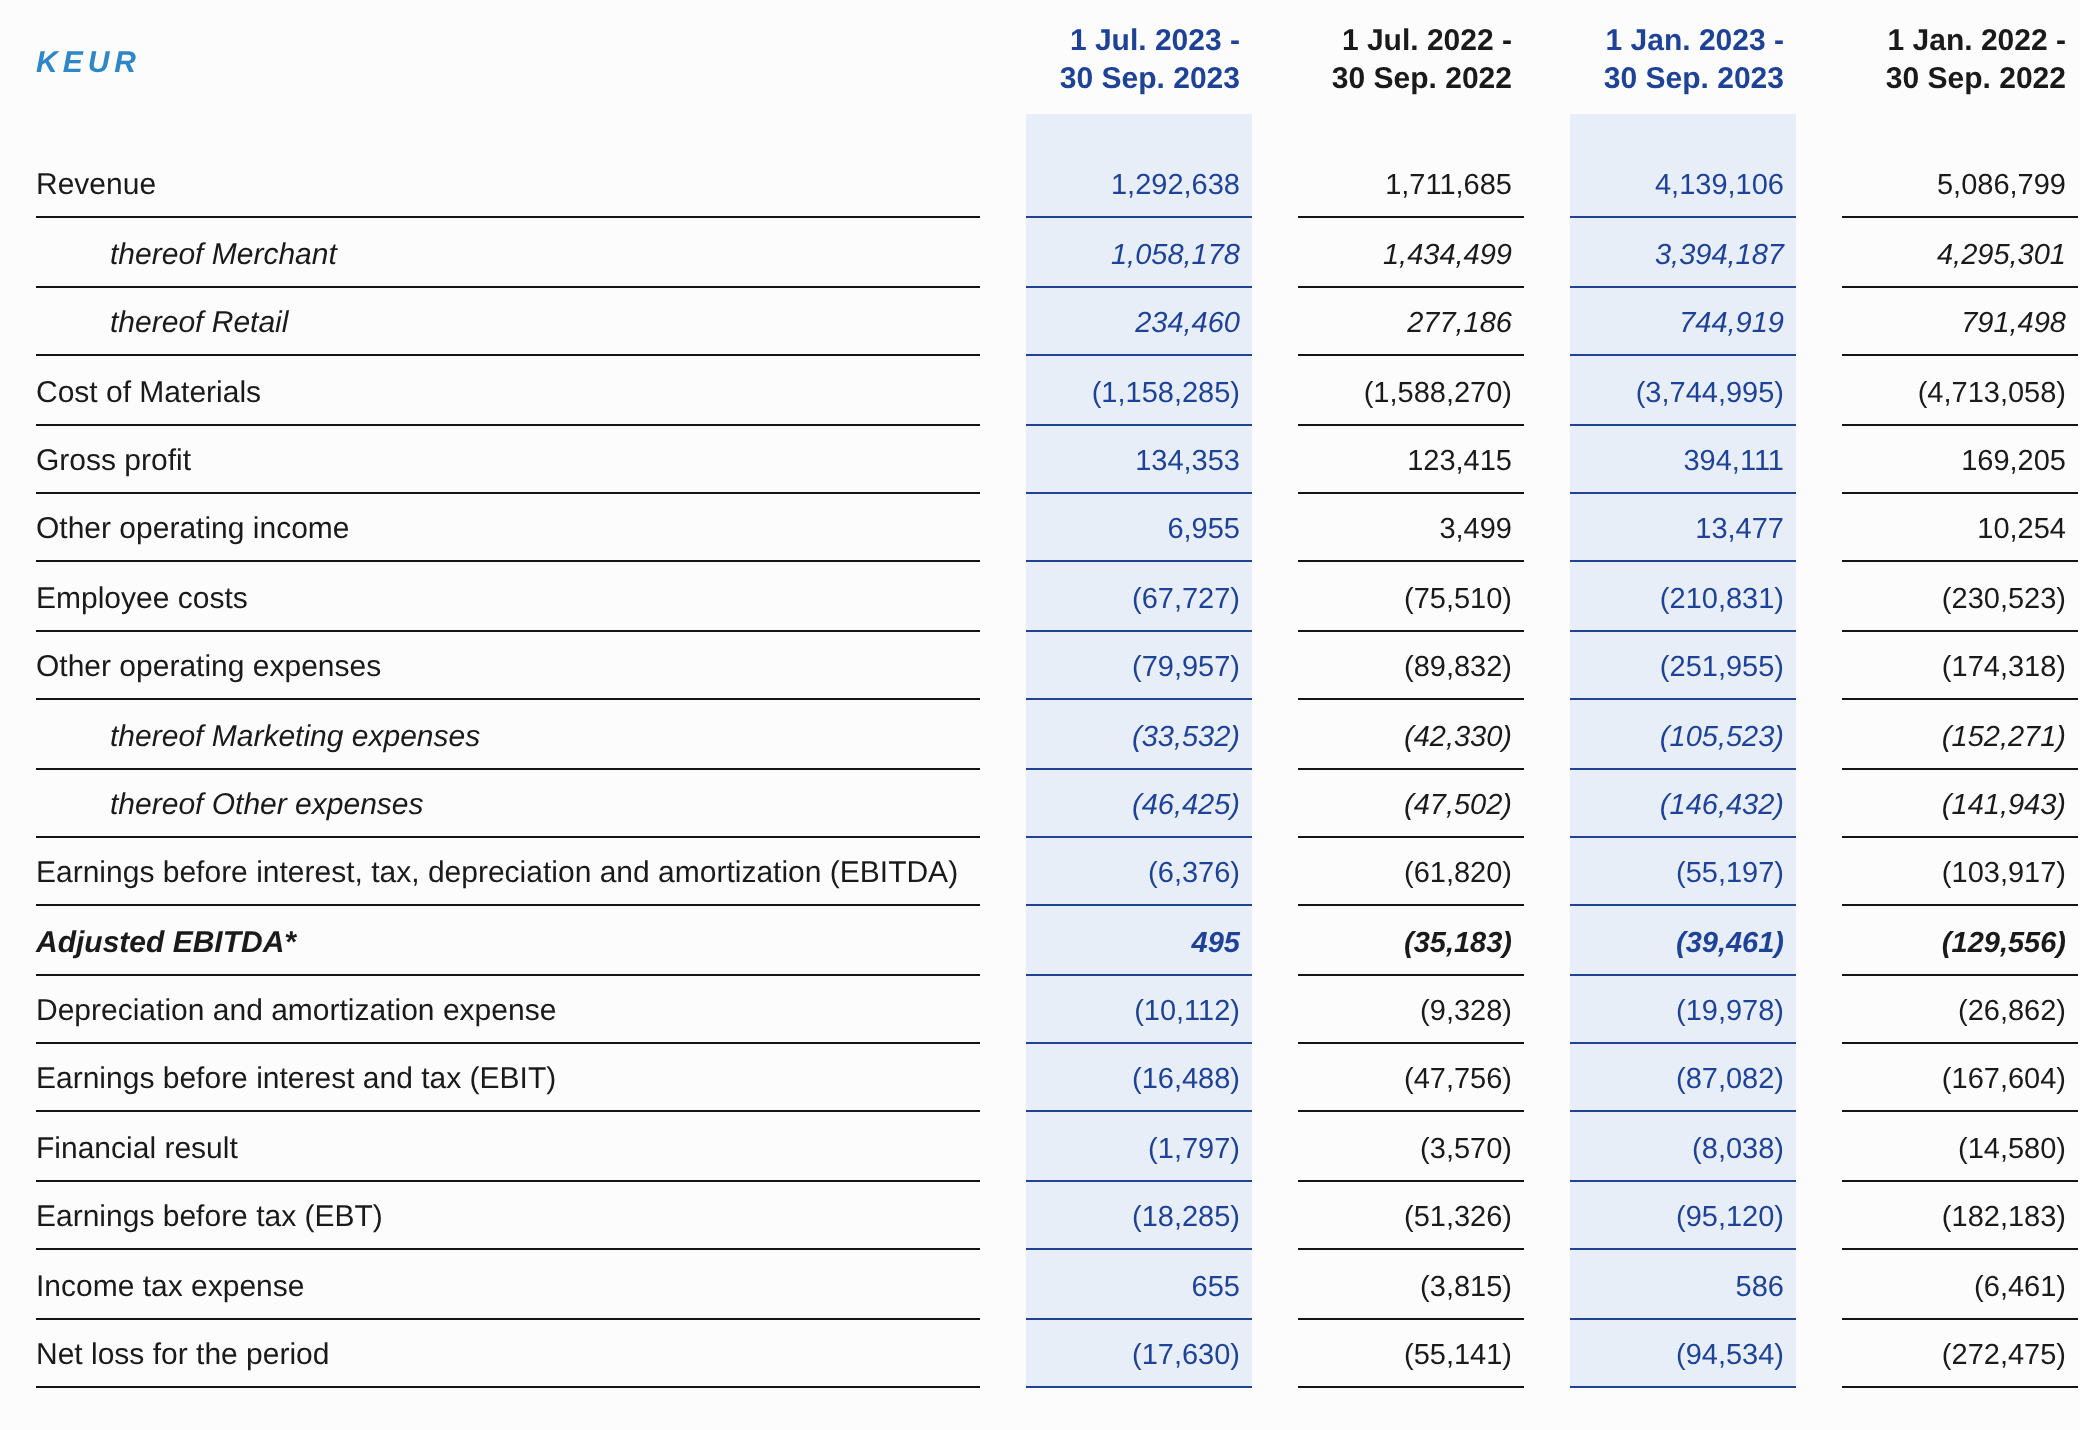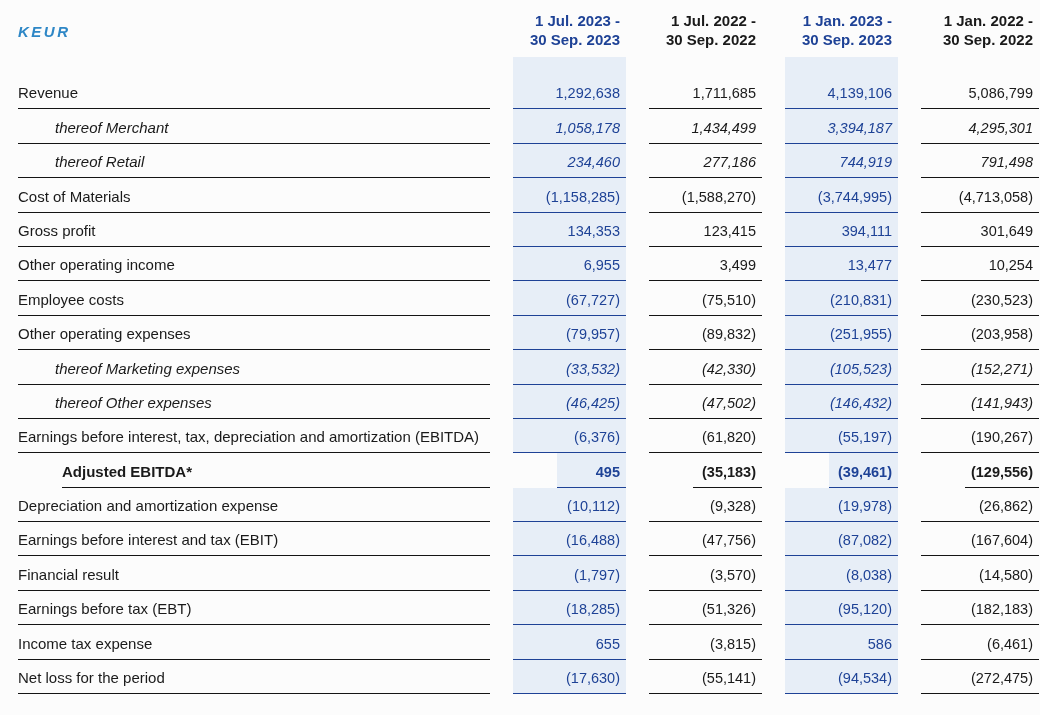--- a/index.html
+++ b/index.html
@@ -64,21 +64,21 @@
     font-size:14.5px;
   }
   .cell.hl{
     background:var(--hl-bg);
     border-bottom-color:var(--navy);
     color:var(--navy);
   }
   .indent{padding-left:37px;}
   .bold{font-weight:400;}
   .italic{font-style:italic;}
-  .bold-italic{font-weight:700;margin-left:44px;}
+  .bold-italic{font-weight:700;font-style:italic;}
 </style>
 </head>
 <body>
 
 <div class="table" id="table">
   <div class="h-label">KEUR</div>
   <div class="h-col hl-text">1 Jul. 2023 -
 30 Sep. 2023</div>
   <div class="h-col">1 Jul. 2022 -
 30 Sep. 2022</div>
@@ -89,27 +89,27 @@
 
   <div class="sp"></div>
   <div class="sp hl"></div>
   <div class="sp"></div>
   <div class="sp hl"></div>
   <div class="sp"></div>
 <div class="row"><div class="cell lab bold">Revenue</div><div class="cell val bold hl">1,292,638</div><div class="cell val bold">1,711,685</div><div class="cell val bold hl">4,139,106</div><div class="cell val bold">5,086,799</div></div>
     <div class="row"><div class="cell lab italic indent">thereof Merchant</div><div class="cell val italic hl">1,058,178</div><div class="cell val italic">1,434,499</div><div class="cell val italic hl">3,394,187</div><div class="cell val italic">4,295,301</div></div>
     <div class="row"><div class="cell lab italic indent">thereof Retail</div><div class="cell val italic hl">234,460</div><div class="cell val italic">277,186</div><div class="cell val italic hl">744,919</div><div class="cell val italic">791,498</div></div>
     <div class="row"><div class="cell lab regular">Cost of Materials</div><div class="cell val regular hl">(1,158,285)</div><div class="cell val regular">(1,588,270)</div><div class="cell val regular hl">(3,744,995)</div><div class="cell val regular">(4,713,058)</div></div>
-    <div class="row"><div class="cell lab bold">Gross profit</div><div class="cell val bold hl">134,353</div><div class="cell val bold">123,415</div><div class="cell val bold hl">394,111</div><div class="cell val bold">301,649</div></div>
+    <div class="row"><div class="cell lab bold">Gross profit</div><div class="cell val bold hl">134,353</div><div class="cell val bold">123,415</div><div class="cell val bold hl">394,111</div><div class="cell val bold">169,205</div></div>
     <div class="row"><div class="cell lab regular">Other operating income</div><div class="cell val regular hl">6,955</div><div class="cell val regular">3,499</div><div class="cell val regular hl">13,477</div><div class="cell val regular">10,254</div></div>
     <div class="row"><div class="cell lab regular">Employee costs</div><div class="cell val regular hl">(67,727)</div><div class="cell val regular">(75,510)</div><div class="cell val regular hl">(210,831)</div><div class="cell val regular">(230,523)</div></div>
-    <div class="row"><div class="cell lab regular">Other operating expenses</div><div class="cell val regular hl">(79,957)</div><div class="cell val regular">(89,832)</div><div class="cell val regular hl">(251,955)</div><div class="cell val regular">(203,958)</div></div>
+    <div class="row"><div class="cell lab regular">Other operating expenses</div><div class="cell val regular hl">(79,957)</div><div class="cell val regular">(89,832)</div><div class="cell val regular hl">(251,955)</div><div class="cell val regular">(174,318)</div></div>
     <div class="row"><div class="cell lab italic indent">thereof Marketing expenses</div><div class="cell val italic hl">(33,532)</div><div class="cell val italic">(42,330)</div><div class="cell val italic hl">(105,523)</div><div class="cell val italic">(152,271)</div></div>
     <div class="row"><div class="cell lab italic indent">thereof Other expenses</div><div class="cell val italic hl">(46,425)</div><div class="cell val italic">(47,502)</div><div class="cell val italic hl">(146,432)</div><div class="cell val italic">(141,943)</div></div>
-    <div class="row"><div class="cell lab bold">Earnings before interest, tax, depreciation and amortization (EBITDA)</div><div class="cell val bold hl">(6,376)</div><div class="cell val bold">(61,820)</div><div class="cell val bold hl">(55,197)</div><div class="cell val bold">(190,267)</div></div>
+    <div class="row"><div class="cell lab bold">Earnings before interest, tax, depreciation and amortization (EBITDA)</div><div class="cell val bold hl">(6,376)</div><div class="cell val bold">(61,820)</div><div class="cell val bold hl">(55,197)</div><div class="cell val bold">(103,917)</div></div>
     <div class="row"><div class="cell lab bold-italic">Adjusted EBITDA*</div><div class="cell val bold-italic hl">495</div><div class="cell val bold-italic">(35,183)</div><div class="cell val bold-italic hl">(39,461)</div><div class="cell val bold-italic">(129,556)</div></div>
     <div class="row"><div class="cell lab regular">Depreciation and amortization expense</div><div class="cell val regular hl">(10,112)</div><div class="cell val regular">(9,328)</div><div class="cell val regular hl">(19,978)</div><div class="cell val regular">(26,862)</div></div>
     <div class="row"><div class="cell lab bold">Earnings before interest and tax (EBIT)</div><div class="cell val bold hl">(16,488)</div><div class="cell val bold">(47,756)</div><div class="cell val bold hl">(87,082)</div><div class="cell val bold">(167,604)</div></div>
     <div class="row"><div class="cell lab regular">Financial result</div><div class="cell val regular hl">(1,797)</div><div class="cell val regular">(3,570)</div><div class="cell val regular hl">(8,038)</div><div class="cell val regular">(14,580)</div></div>
     <div class="row"><div class="cell lab bold">Earnings before tax (EBT)</div><div class="cell val bold hl">(18,285)</div><div class="cell val bold">(51,326)</div><div class="cell val bold hl">(95,120)</div><div class="cell val bold">(182,183)</div></div>
     <div class="row"><div class="cell lab regular">Income tax expense</div><div class="cell val regular hl">655</div><div class="cell val regular">(3,815)</div><div class="cell val regular hl">586</div><div class="cell val regular">(6,461)</div></div>
     <div class="row"><div class="cell lab bold">Net loss for the period</div><div class="cell val bold hl">(17,630)</div><div class="cell val bold">(55,141)</div><div class="cell val bold hl">(94,534)</div><div class="cell val bold">(272,475)</div></div>
   </div>
 
 </body></html>

